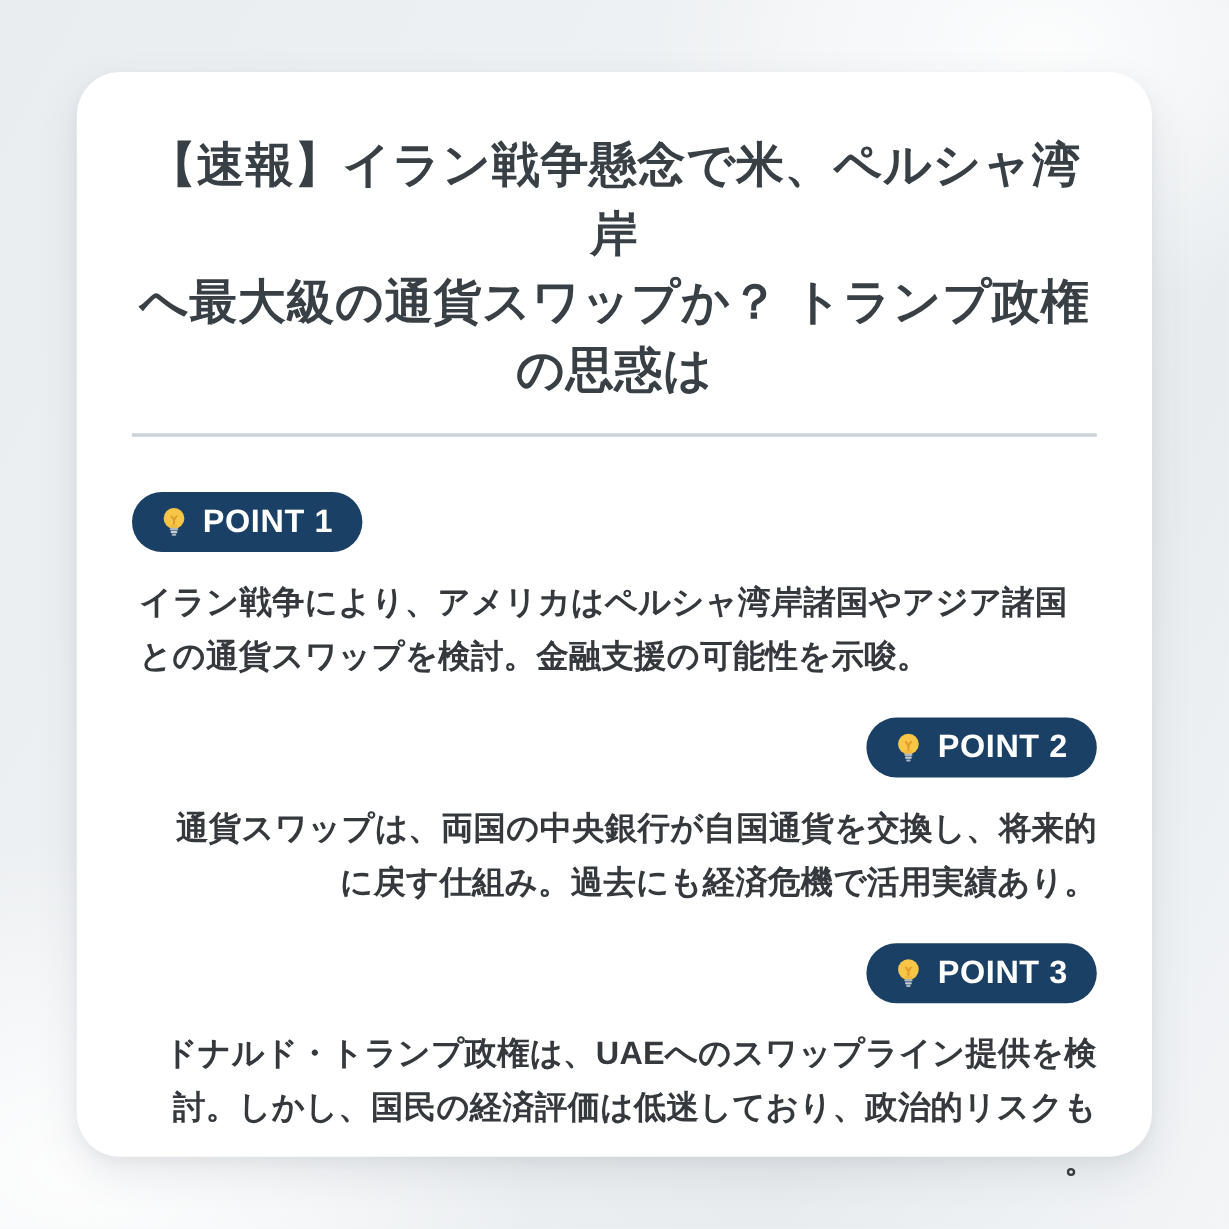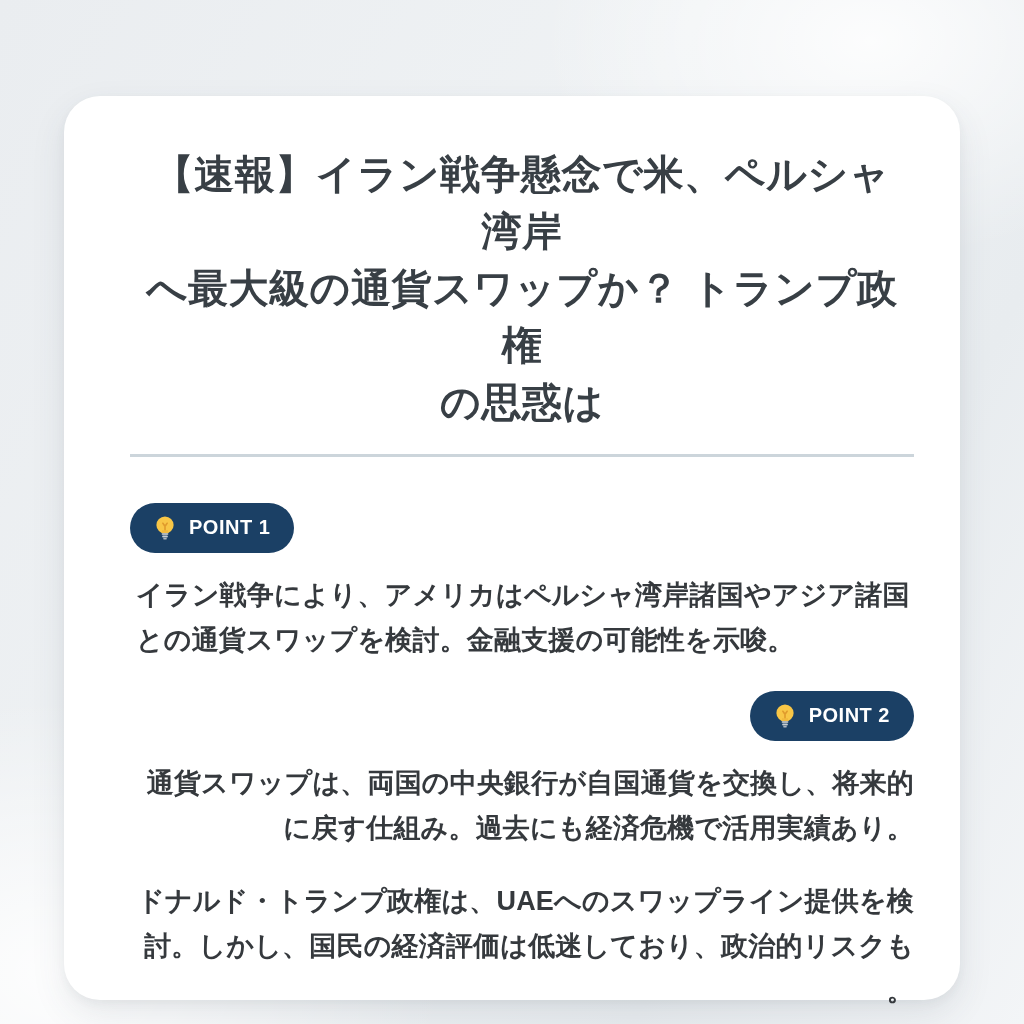--- a/index.html
+++ b/index.html
@@ -22,22 +22,21 @@
     background-color:var(--page-bg);
     position:relative;
   }
   .card{
     position:absolute;
     left:64px; top:60px;
     width:896px; height:904px;
     background:var(--card-bg);
     border-radius:36px;
     box-shadow:0 14px 34px rgba(60,72,84,.10), 0 4px 10px rgba(60,72,84,.05);
-    padding:48px 46px 0 66px;
-    margin-top:36px;
+    padding:48px 46px 0 46px;
   }
   .title{
     font-size:40px;
     line-height:57px;
     font-weight:700;
     color:var(--title-text);
     text-align:center;
     white-space:pre-line;
     letter-spacing:.5px;
     margin:2px 4px 0 4px;
@@ -62,21 +61,21 @@
     background:var(--badge-bg);
     border-radius:25px;
   }
   .badge .bulb{
     display:inline-flex;
     width:30px;height:30px;
     flex:0 0 auto;
   }
   .badge-label{
     color:var(--badge-text);
-    font-size:20px;
+    font-size:27px;
     font-weight:700;
     letter-spacing:.5px;
     transform:translateY(-1px);
   }
   .point-text{
     margin:20px 0 0 6px;
     font-size:27px;
     line-height:45px;
     font-weight:700;
     color:var(--body-text);
@@ -125,18 +124,31 @@
           <rect x="10.5" y="19.9" width="3.0" height="1.3" rx="0.65" fill="#aeb6bd"></rect>
         </svg>
       </span>
       <span class="badge-label">POINT 2</span>
     </div>
     <p class="point-text">通貨スワップは、両国の中央銀行が自国通貨を交換し、将来的
 に戻す仕組み。過去にも経済危機で活用実績あり。</p>
   </section>
 
   <section class="point">
+    <div class="badge">
+      <span class="bulb">
+        <svg viewBox="0 0 24 24" width="30" height="30" aria-hidden="true">
+          <circle cx="12" cy="9.6" r="6.9" fill="#f8c646"></circle>
+          <path d="M9.6 13.8h4.8v2h-4.8z" fill="#f2b93c"></path>
+          <path d="M10.3 8.2 L12 10.6 L13.7 8.2 M12 10.6 V13.4" stroke="#e09b2d" stroke-width="1.3" fill="none" stroke-linecap="round"></path>
+          <rect x="9.3" y="15.9" width="5.4" height="1.7" rx="0.85" fill="#aeb6bd"></rect>
+          <rect x="9.7" y="18.0" width="4.6" height="1.5" rx="0.75" fill="#c6ccd2"></rect>
+          <rect x="10.5" y="19.9" width="3.0" height="1.3" rx="0.65" fill="#aeb6bd"></rect>
+        </svg>
+      </span>
+      <span class="badge-label">POINT 3</span>
+    </div>
     <p class="point-text">ドナルド・トランプ政権は、UAEへのスワップライン提供を検
 討。しかし、国民の経済評価は低迷しており、政治的リスクも
 。</p>
   </section>
 
 </div>
 
 </body></html>

